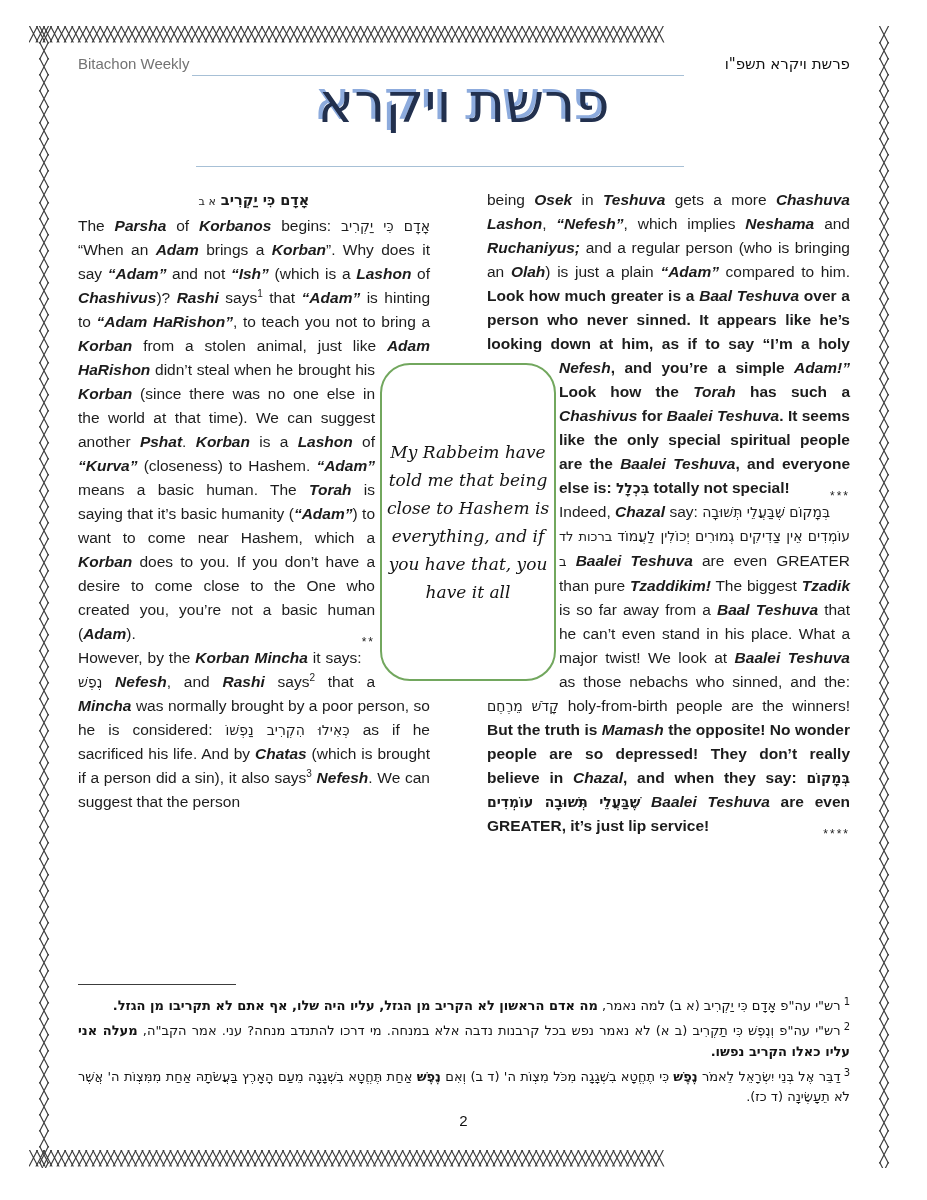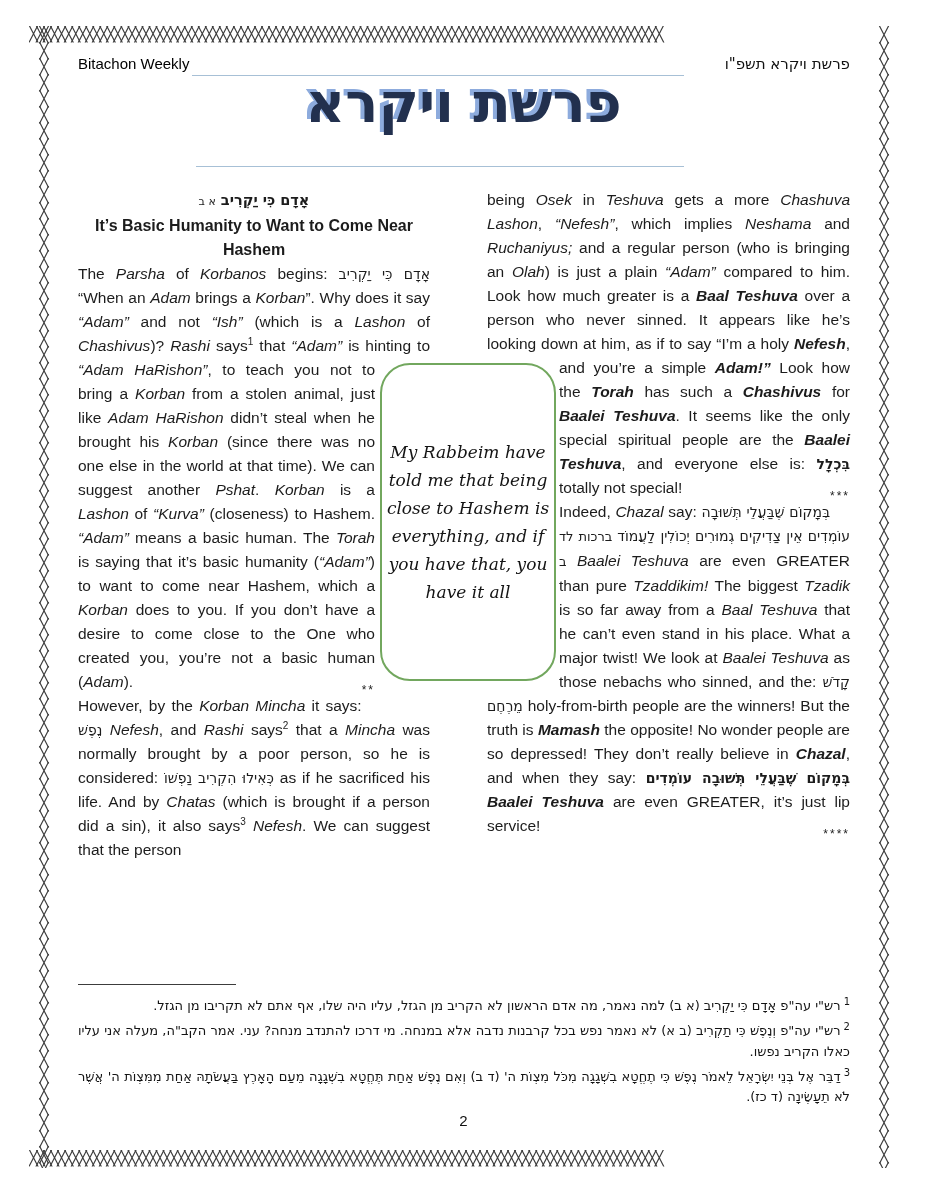--- a/index.html
+++ b/index.html
@@ -11,51 +11,51 @@
            font-size:15px;line-height:17px;letter-spacing:-2px;overflow:hidden;
            white-space:nowrap;user-select:none;}
   .xb-top{left:29px;top:26px;width:869px;height:18px;}
   .xb-bottom{left:29px;top:1150px;width:869px;height:18px;}
   .xb-left,.xb-right{top:26px;width:18px;height:1142px;
            writing-mode:vertical-rl;text-orientation:upright;}
   .xb-left{left:34px;}
   .xb-right{left:874px;}
 
   
-  .hdr-left{position:absolute;left:78px;top:55px;font-size:15px;color:#000000;}
+  .hdr-left{position:absolute;left:78px;top:55px;font-size:15px;color:#737373;}
   .hdr-right{position:absolute;right:77px;top:55px;font-size:15px;color:#111;direction:rtl;
              font-family:"DejaVu Sans",sans-serif;}
   .hdr-rule{position:absolute;left:192px;top:75px;width:492px;height:1px;background:#a7c0d6;}
   .title-rule{position:absolute;left:196px;top:166px;width:488px;height:1px;background:#a7c0d6;}
 
   
   .main-title{position:absolute;left:0;top:72px;width:100%;text-align:center;direction:rtl;
-              font-family:"DejaVu Serif","DejaVu Sans",serif;font-weight:bold;font-size:55px;
+              font-family:"DejaVu Serif","DejaVu Sans",serif;font-weight:normal;font-size:55px;
               line-height:62px;color:#22304e;text-shadow:-4px -3px 0 #8dabdd;}
 
   
   .col{position:absolute;top:188px;text-align:justify;font-size:15.5px;line-height:24px;}
   .col-left{left:78px;width:352px;}
   .col-right{left:487px;width:363px;}
   .col p{margin:0;}
 
   .push-r{float:right;width:0;height:183px;}
   .spacer-r{float:right;clear:right;width:55px;height:322px;}
   .push-l{float:left;width:0;height:183px;}
   .spacer-l{float:left;clear:left;width:72px;height:322px;}
 
   .sec-heb{text-align:center;direction:rtl;font-family:"DejaVu Sans",sans-serif;
            font-weight:bold;font-size:14.5px;line-height:24px;}
   .sec-heb .small{font-size:11px;font-weight:normal;}
   .sec-title{text-align:center;font-weight:bold;font-size:16px;line-height:24px;}
 
   
   .seg-n{}
-  .seg-i{font-style:italic;}
-  .seg-b{font-weight:normal;}
+  .seg-i{font-style:italic;font-weight:bold;}
+  .seg-b{font-weight:bold;}
   .seg-bi{font-weight:bold;font-style:italic;}
   .seg-h{font-family:"DejaVu Sans",sans-serif;font-size:14px;}
   .seg-hb{font-family:"DejaVu Sans",sans-serif;font-size:14px;font-weight:bold;}
   .seg-hs{font-family:"DejaVu Sans",sans-serif;font-size:13px;}
   .seg-sup{vertical-align:super;font-size:10px;line-height:0;}
   .seg-stars{float:right;font-size:12px;letter-spacing:2px;margin-top:8px;color:#222;}
 
   
   .quote-box{position:absolute;left:380px;top:363px;width:176px;height:318px;
              box-sizing:border-box;border:2px solid #72a75e;border-radius:30px;
@@ -92,21 +92,20 @@
   <div class="main-title">פרשת ויקרא</div>
   <div class="title-rule"></div>
 
   <div class="col col-left">
     <div class="push-r"></div>
     <div class="spacer-r"></div>
     <div class="sec-heb">
       <span>אָדָם כִּי יַקְרִיב</span>
       <span class="small">א ב</span>
     </div>
-    <div class="sec-title">It’s Basic Humanity to Want to Come Near Hashem</div>
     <p><span class="seg-n">The </span><span class="seg-i">Parsha</span><span class="seg-n"> of </span><span class="seg-i">Korbanos</span><span class="seg-n"> begins: </span><span class="seg-h">אָדָם כִּי יַקְרִיב</span><span class="seg-n"> “When an </span><span class="seg-i">Adam</span><span class="seg-n"> brings a </span><span class="seg-i">Korban</span><span class="seg-n">”. Why does it say </span><span class="seg-i">“Adam”</span><span class="seg-n"> and not </span><span class="seg-i">“Ish”</span><span class="seg-n"> (which is a </span><span class="seg-i">Lashon</span><span class="seg-n"> of </span><span class="seg-i">Chashivus</span><span class="seg-n">)? </span><span class="seg-i">Rashi</span><span class="seg-n"> says</span><span class="seg-sup">1</span><span class="seg-n"> that </span><span class="seg-i">“Adam”</span><span class="seg-n"> is hinting to </span><span class="seg-i">“Adam HaRishon”</span><span class="seg-n">, to teach you not to bring a </span><span class="seg-i">Korban</span><span class="seg-n"> from a stolen animal, just like </span><span class="seg-i">Adam HaRishon</span><span class="seg-n"> didn’t steal when he brought his </span><span class="seg-i">Korban</span><span class="seg-n"> (since there was no one else in the world at that time). We can suggest another </span><span class="seg-i">Pshat</span><span class="seg-n">. </span><span class="seg-i">Korban</span><span class="seg-n"> is a </span><span class="seg-i">Lashon</span><span class="seg-n"> of </span><span class="seg-i">“Kurva”</span><span class="seg-n"> (closeness) to Hashem. </span><span class="seg-i">“Adam”</span><span class="seg-n"> means a basic human. The </span><span class="seg-i">Torah</span><span class="seg-n"> is saying that it’s basic humanity (</span><span class="seg-i">“Adam”</span><span class="seg-n">) to want to come near Hashem, which a </span><span class="seg-i">Korban</span><span class="seg-n"> does to you. If you don’t have a desire to come close to the One who created you, you’re not a basic human (</span><span class="seg-i">Adam</span><span class="seg-n">).</span><span class="seg-stars">**</span></p>
     <p><span class="seg-n">However, by the </span><span class="seg-i">Korban Mincha</span><span class="seg-n"> it says: </span><span class="seg-h">נֶפֶשׁ</span><span class="seg-n"> </span><span class="seg-i">Nefesh</span><span class="seg-n">, and </span><span class="seg-i">Rashi</span><span class="seg-n"> says</span><span class="seg-sup">2</span><span class="seg-n"> that a </span><span class="seg-i">Mincha</span><span class="seg-n"> was normally brought by a poor person, so he is considered: </span><span class="seg-h">כְּאִילוּ הִקְרִיב נַפְשׁוֹ</span><span class="seg-n"> as if he sacrificed his life. And by </span><span class="seg-i">Chatas</span><span class="seg-n"> (which is brought if a person did a sin), it also says</span><span class="seg-sup">3</span><span class="seg-n"> </span><span class="seg-i">Nefesh</span><span class="seg-n">. We can suggest that the person</span></p>
   </div>
 
   <div class="col col-right">
     <div class="push-l"></div>
     <div class="spacer-l"></div>
     <p><span class="seg-n">being </span><span class="seg-i">Osek</span><span class="seg-n"> in </span><span class="seg-i">Teshuva</span><span class="seg-n"> gets a more </span><span class="seg-i">Chashuva Lashon</span><span class="seg-n">, </span><span class="seg-i">“Nefesh”</span><span class="seg-n">, which implies </span><span class="seg-i">Neshama</span><span class="seg-n"> and </span><span class="seg-i">Ruchaniyus;</span><span class="seg-n"> and a regular person (who is bringing an </span><span class="seg-i">Olah</span><span class="seg-n">) is just a plain </span><span class="seg-i">“Adam”</span><span class="seg-n"> compared to him. </span><span class="seg-b">Look how much greater is a </span><span class="seg-bi">Baal Teshuva</span><span class="seg-b"> over a person who never sinned. It appears like he’s looking down at him, as if to say “I’m a holy </span><span class="seg-bi">Nefesh</span><span class="seg-b">, and you’re a simple </span><span class="seg-bi">Adam!”</span><span class="seg-b"> Look how the </span><span class="seg-bi">Torah</span><span class="seg-b"> has such a </span><span class="seg-bi">Chashivus</span><span class="seg-b"> for </span><span class="seg-bi">Baalei Teshuva</span><span class="seg-b">. It seems like the only special spiritual people are the </span><span class="seg-bi">Baalei Teshuva</span><span class="seg-b">, and everyone else is: </span><span class="seg-hb">בִּכְלָל</span><span class="seg-b"> totally not special!</span><span class="seg-stars">***</span></p>
     <p><span class="seg-n">Indeed, </span><span class="seg-i">Chazal</span><span class="seg-n"> say: </span><span class="seg-h">בְּמָקוֹם שֶׁבַּעֲלֵי תְּשׁוּבָה עוֹמְדִים אֵין צַדִיקִים גְמוּרִים יְכוֹלִין לַעֲמוֹד</span><span class="seg-n"> </span><span class="seg-hs">ברכות לד ב</span><span class="seg-n"> </span><span class="seg-i">Baalei Teshuva</span><span class="seg-n"> are even GREATER than pure </span><span class="seg-i">Tzaddikim!</span><span class="seg-n"> The biggest </span><span class="seg-i">Tzadik</span><span class="seg-n"> is so far away from a </span><span class="seg-i">Baal Teshuva</span><span class="seg-n"> that he can’t even stand in his place. What a major twist! We look at </span><span class="seg-i">Baalei Teshuva</span><span class="seg-n"> as those nebachs who sinned, and the: </span><span class="seg-h">קָדֹשׁ מֵרֶחֶם</span><span class="seg-n"> holy-from-birth people are the winners! </span><span class="seg-b">But the truth is </span><span class="seg-bi">Mamash</span><span class="seg-b"> the opposite! No wonder people are so depressed! They don’t really believe in </span><span class="seg-bi">Chazal</span><span class="seg-b">, and when they say: </span><span class="seg-hb">בְּמָקוֹם שֶׁבַּעֲלֵי תְּשׁוּבָה עוֹמְדִים</span><span class="seg-b"> </span><span class="seg-bi">Baalei Teshuva</span><span class="seg-b"> are even GREATER, it’s just lip service!</span><span class="seg-stars">****</span></p>
   </div>

